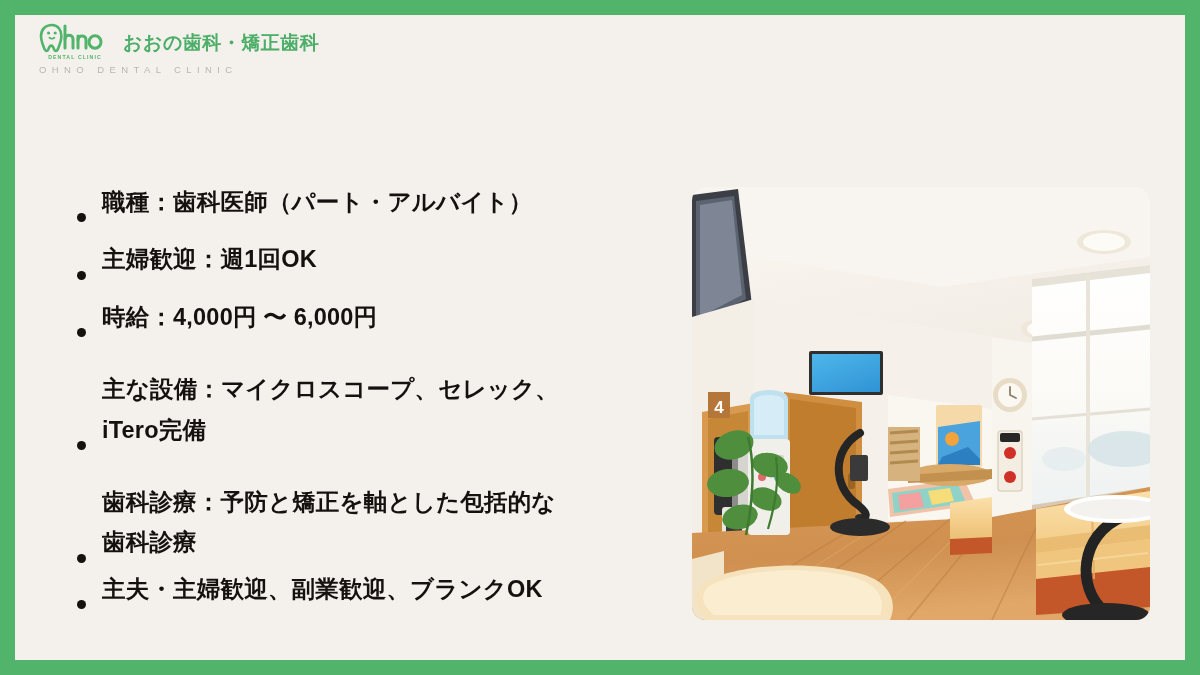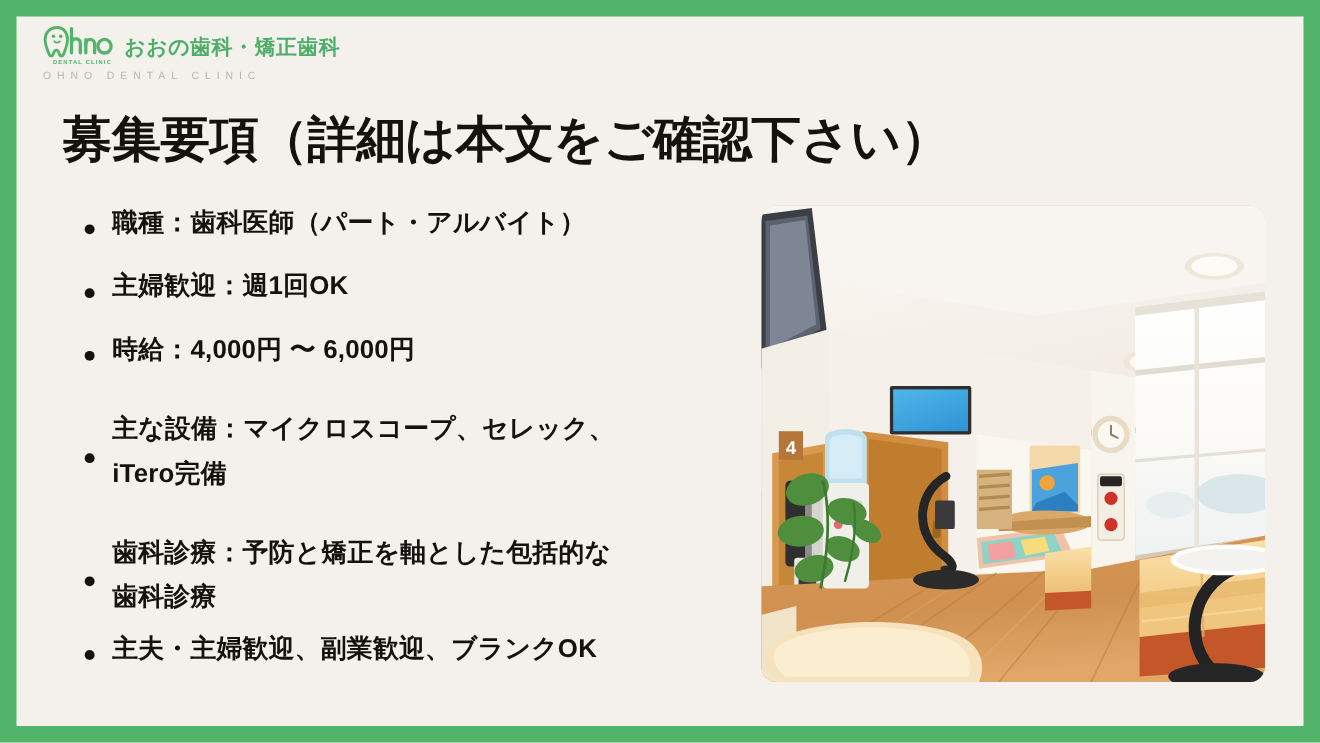--- a/index.html
+++ b/index.html
@@ -21,21 +21,21 @@
   
   .logo-bar{
     position:absolute;
     left:24px; top:8px;
     display:flex;
     flex-direction:column;
   }
   .logo-row{
     display:flex;
     align-items:center;
-    gap:2px;
+    gap:12px;
   }
   .logo-mark{
     position:relative;
     width:72px; height:38px;
     display:flex;
     flex-direction:column;
     align-items:center;
     justify-content:flex-start;
   }
   .logo-mark svg{ display:block; }
@@ -77,21 +77,21 @@
 
   
   .bullets{
     position:absolute;
     left:62px; top:167px;
     width:600px;
   }
   .bullet{
     position:relative;
     display:flex;
-    align-items:center;
+    align-items:flex-end;
     margin-bottom:17px;
   }
   .bullet .dot{
     flex:0 0 auto;
     width:9px; height:9px;
     border-radius:50%;
     background:#14110f;
     margin-top:13px;
     margin-right:16px;
   }
@@ -142,21 +142,20 @@
         </svg>
         <div class="mark-sub">DENTAL CLINIC</div>
       </div>
 
       <div class="logo-jp">おおの歯科・矯正歯科</div>
     </div>
 
     <div class="logo-en">OHNO DENTAL CLINIC</div>
   </div>
 
-  <h1 class="title">募集要項（詳細は本文をご確認下さい）</h1>
 
   <div class="bullets">
 
     <div class="bullet">
       <span class="dot"></span>
       <span class="btext">職種：歯科医師（パート・アルバイト）</span>
     </div>
 
     <div class="bullet">
       <span class="dot"></span>

